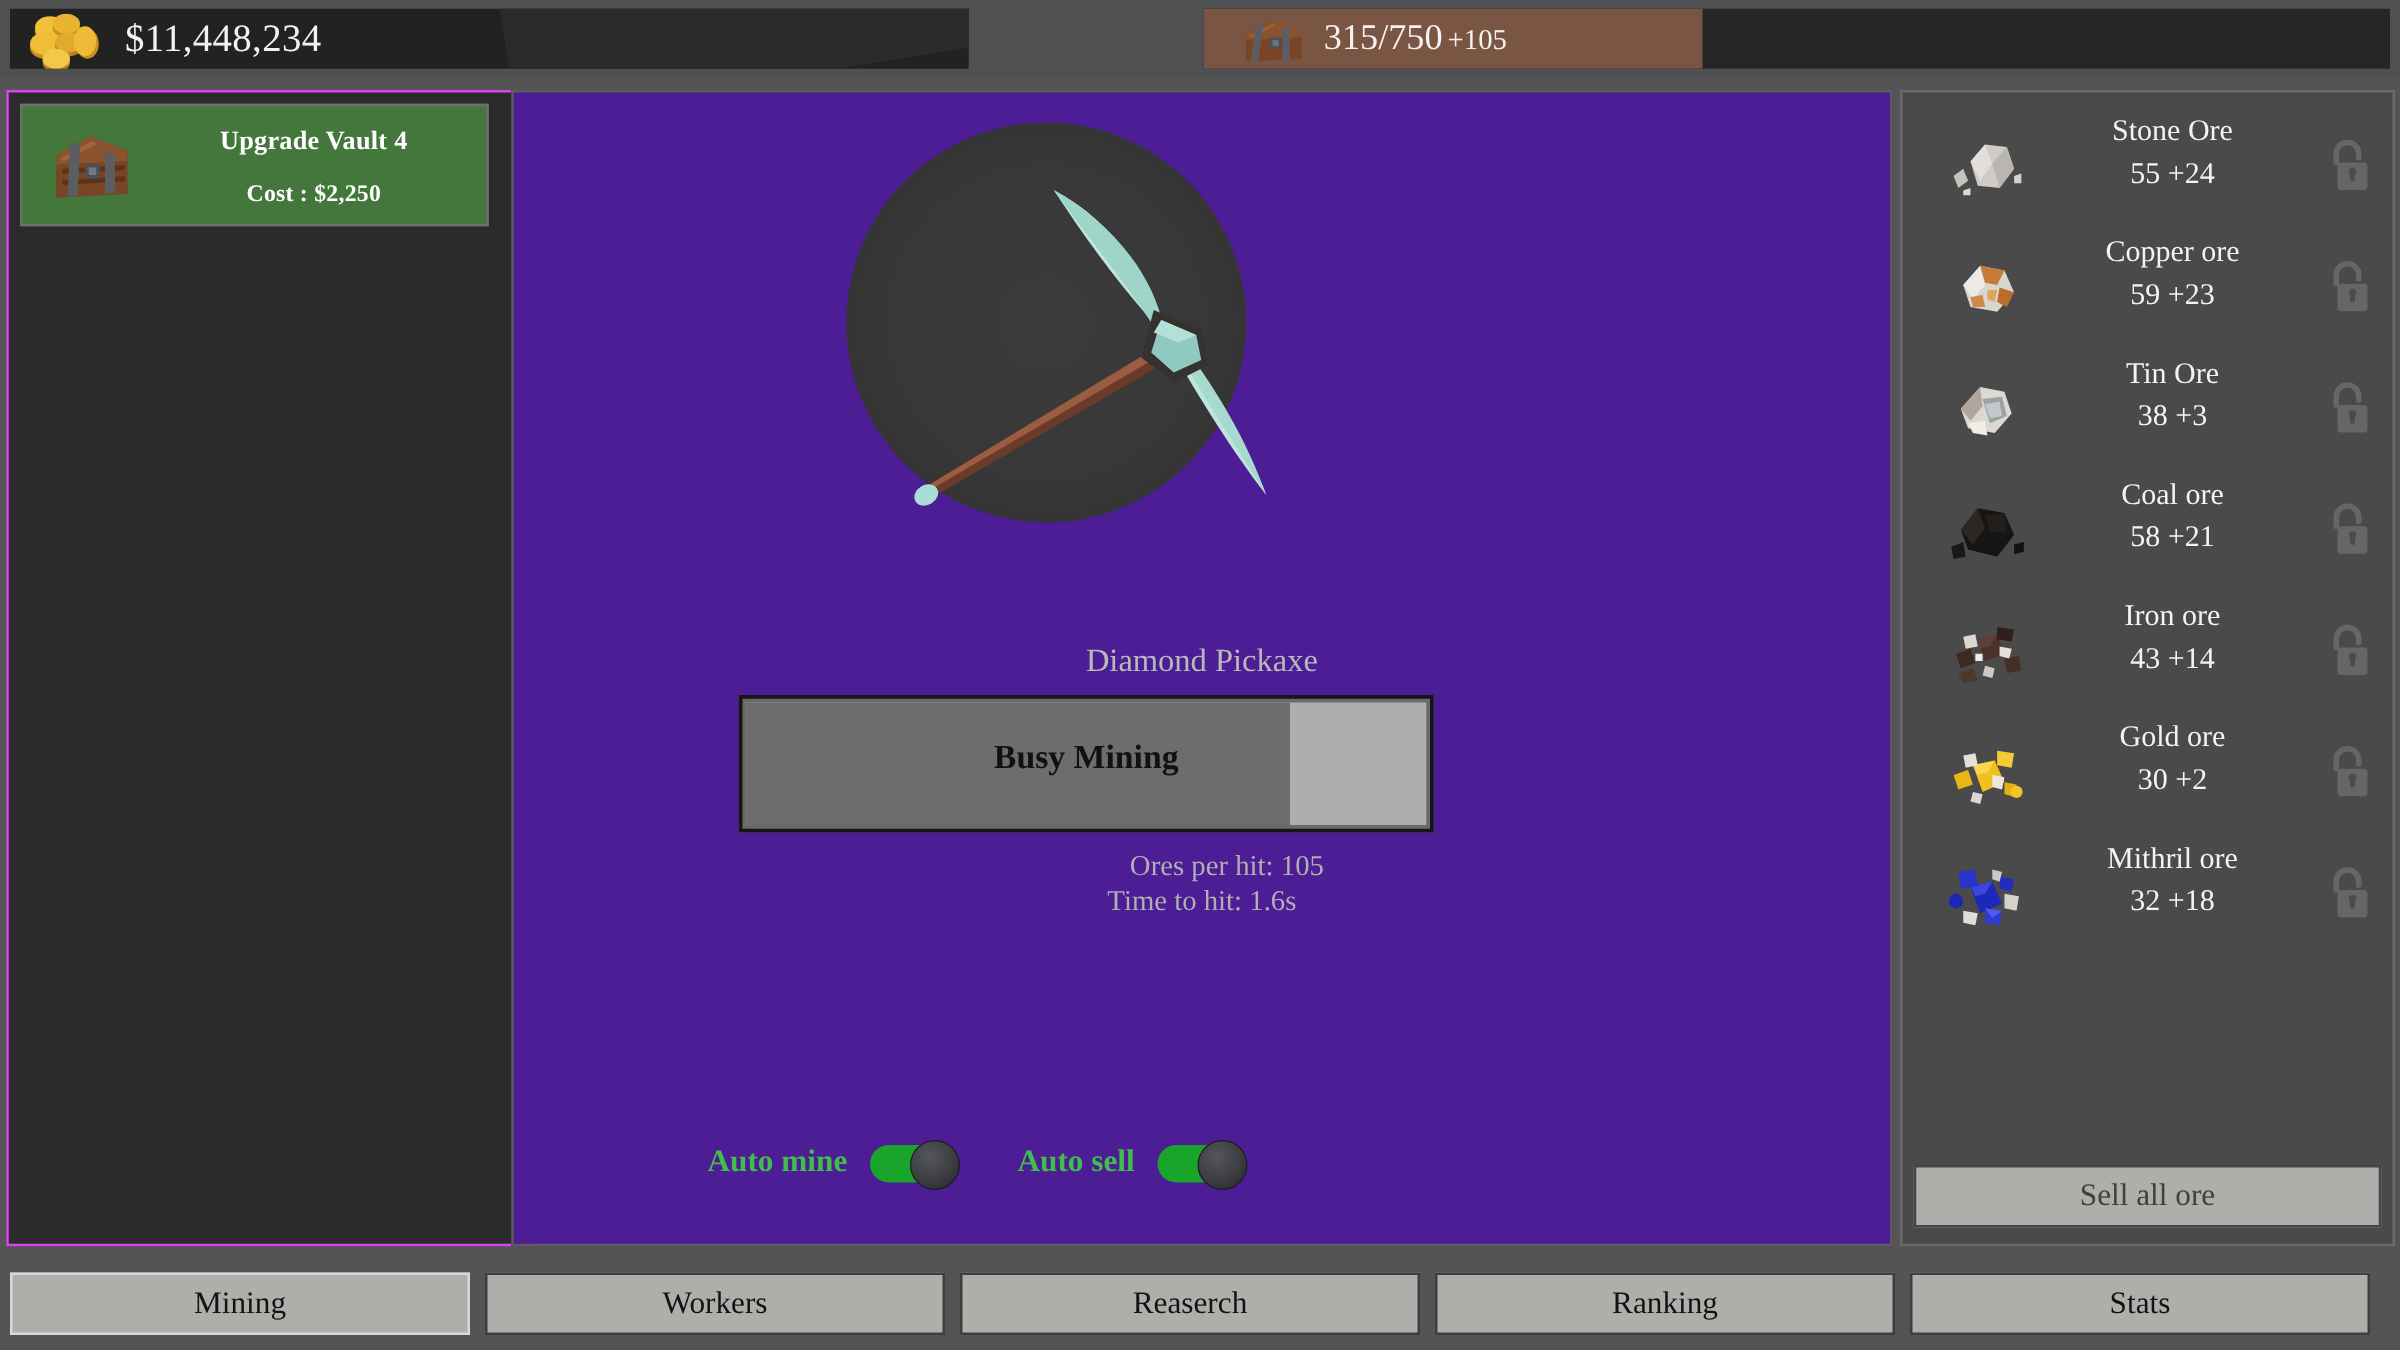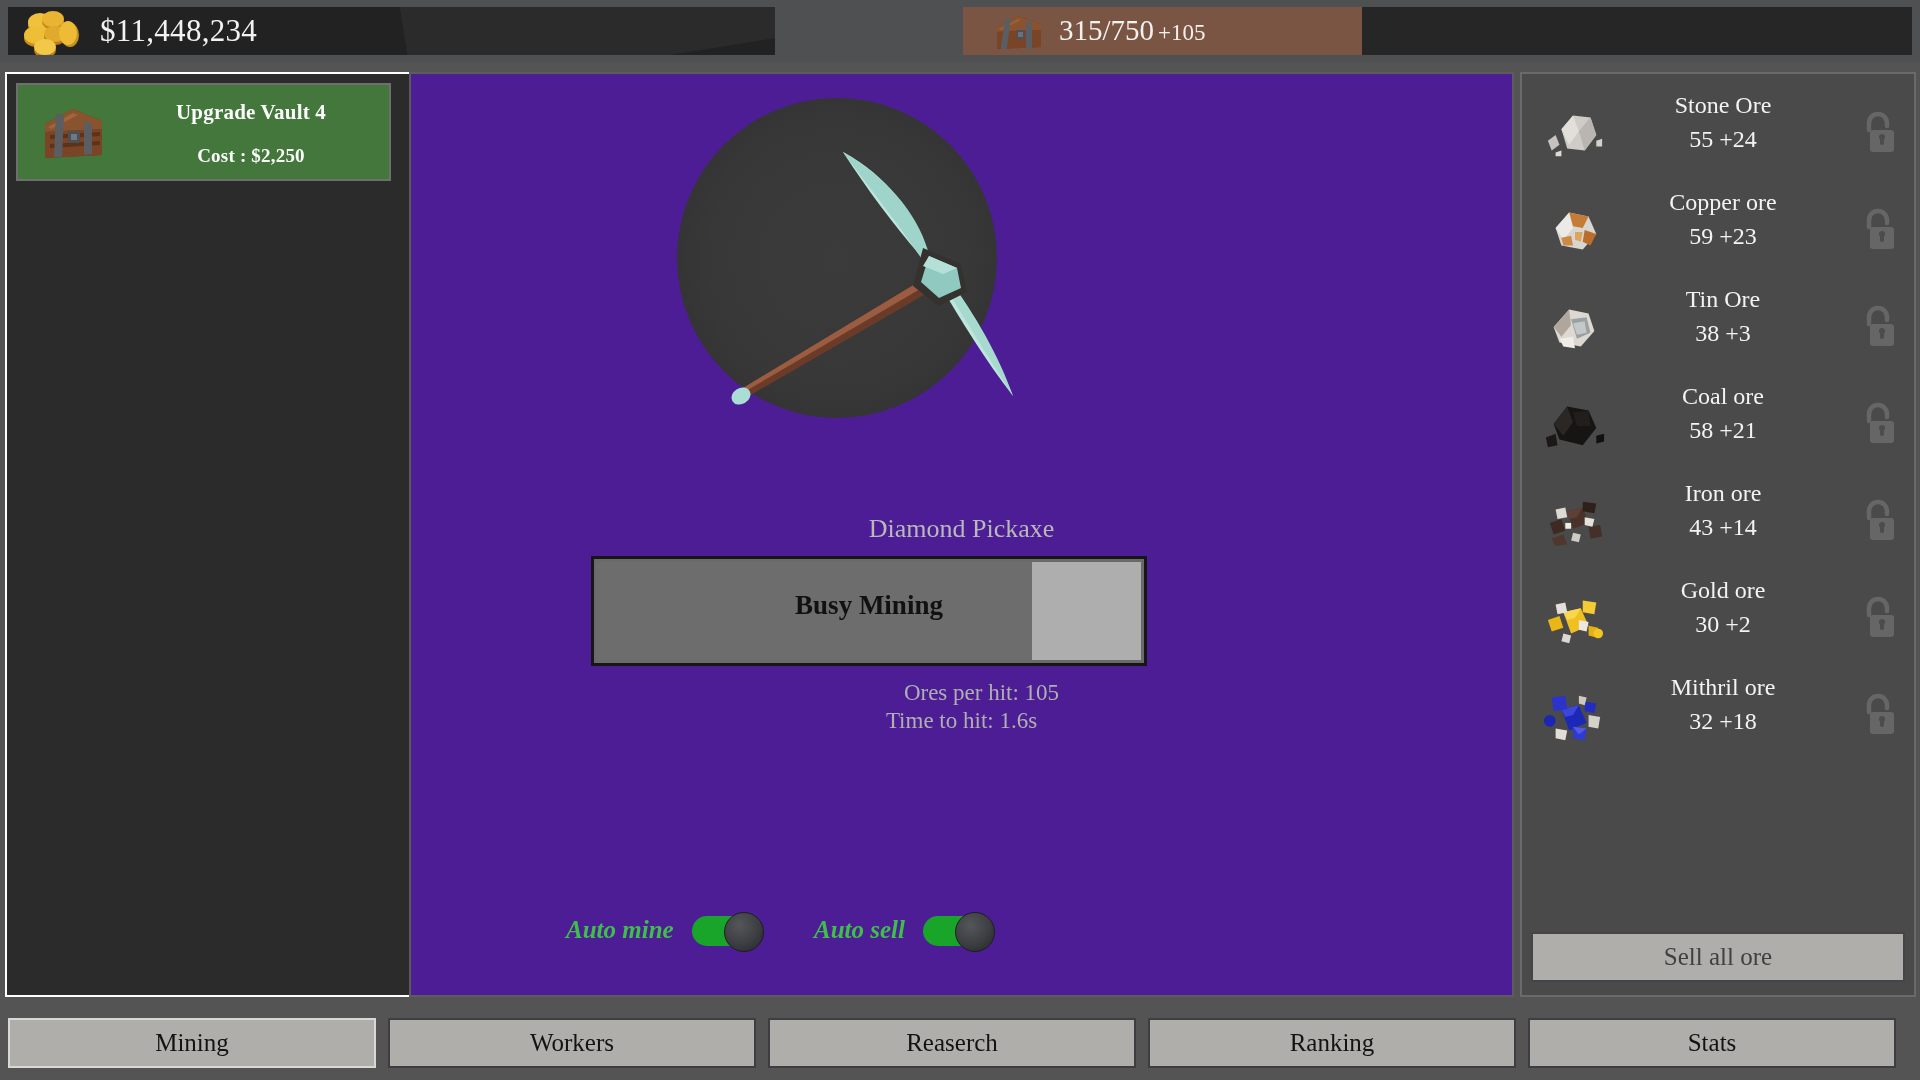--- a/index.html
+++ b/index.html
@@ -38,21 +38,21 @@
   .chest-icon-top { position: absolute; left: 28px; top: 4px; width: 54px; height: 42px; z-index: 4; }
   .vault-text {
     position: absolute; left: 96px; top: 7px; z-index: 4;
     color: #f4f1ee; font-size: 29px; white-space: nowrap;
   }
   .vault-text .gain { font-size: 23px; margin-left: 4px; }
 
   
   .left-panel {
     position: absolute; left: 5px; top: 72px; width: 424px; height: 925px;
-    background: #2b2b2c; border: 2px solid #ffffff;
+    background: #2b2b2c; border: 2px solid #d946ef;
   }
   .upgrade-card {
     position: absolute; left: 9px; top: 9px; width: 375px; height: 98px;
     background: #43773b; border: 2px solid #6f6f6f;
   }
   .upgrade-chest { position: absolute; left: 20px; top: 17px; width: 70px; height: 62px; }
   .upgrade-title {
     position: absolute; left: 108px; top: 15px; width: 250px; text-align: center;
     color: #ffffff; font-size: 21px; font-weight: bold; letter-spacing: .2px;
   }
@@ -85,21 +85,21 @@
   .progress-label {
     position: absolute; left: 0; top: 28px; width: 544px; text-align: center;
     color: #111112; font-size: 27px; font-weight: bold; z-index: 3;
   }
   .stat-line {
     position: absolute; left: 0; width: 1101px; text-align: center;
     color: #b0b0b0; font-size: 23px;
   }
   .stat-1 { top: 606px; margin-left: 20px; } .stat-2 { top: 634px; }
 
-  .toggle-row { position: absolute; left: 0; top: 830px; width: 1101px; height: 60px; font-style: italic; }
+  .toggle-row { position: absolute; left: 0; top: 830px; width: 1101px; height: 60px; }
   .toggle-group { position: absolute; display: flex; align-items: center; gap: 18px; }
   .toggle-group.g1 { left: 155px; top: 8px; }
   .toggle-group.g2 { left: 403px; top: 8px; }
   .toggle-label { color: #3fbf4a; font-size: 25px; font-weight: bold; }
   .switch { position: relative; width: 72px; height: 36px; }
   .switch-bg {
     position: absolute; left: 0; top: 4px; width: 66px; height: 30px;
     border-radius: 15px; background: #19a52a;
   }
   .switch-knob {
@@ -107,21 +107,21 @@
     background: radial-gradient(circle at 38% 32%, #55565a 0%, #3d3e41 55%, #232427 100%);
     border: 1px solid #1d1e20;
   }
 
   
   .right-panel {
     position: absolute; left: 1520px; top: 72px; width: 396px; height: 925px;
     background: #4a4a4b; border: 2px solid #6a6a6a;
   }
   .ore-list { position: absolute; left: 0; top: 10px; width: 392px; }
-  .ore-row { position: relative; height: 97px; }
+  .ore-row { position: relative; height: 97px; margin-left: 15px; }
   .ore-icon { position: absolute; left: 18px; top: 18px; width: 68px; height: 62px; }
   .ore-name {
     position: absolute; left: 86px; top: 8px; width: 230px; text-align: center;
     color: #f3f3f3; font-size: 24px;
   }
   .ore-count {
     position: absolute; left: 86px; top: 42px; width: 230px; text-align: center;
     color: #f3f3f3; font-size: 24px;
   }
   .lock-icon { position: absolute; right: 16px; top: 26px; width: 40px; height: 46px; opacity: .42; }

